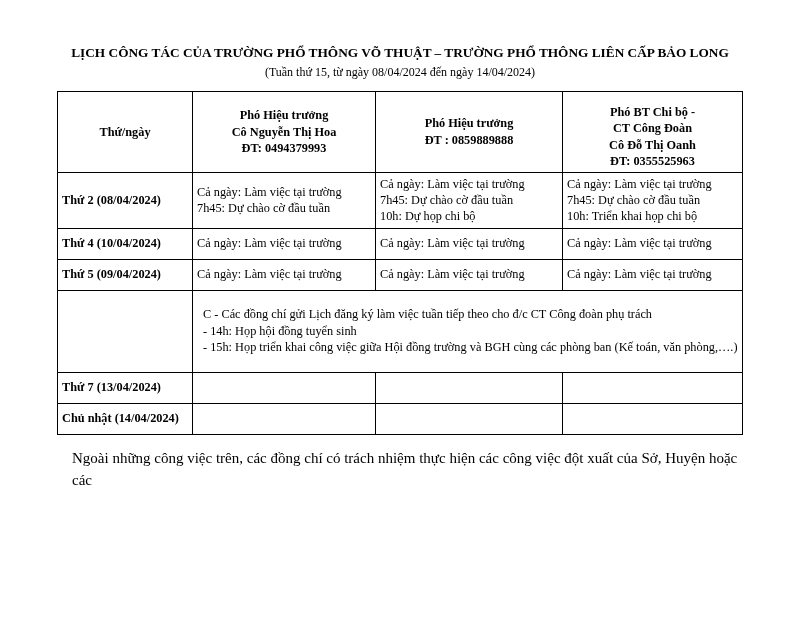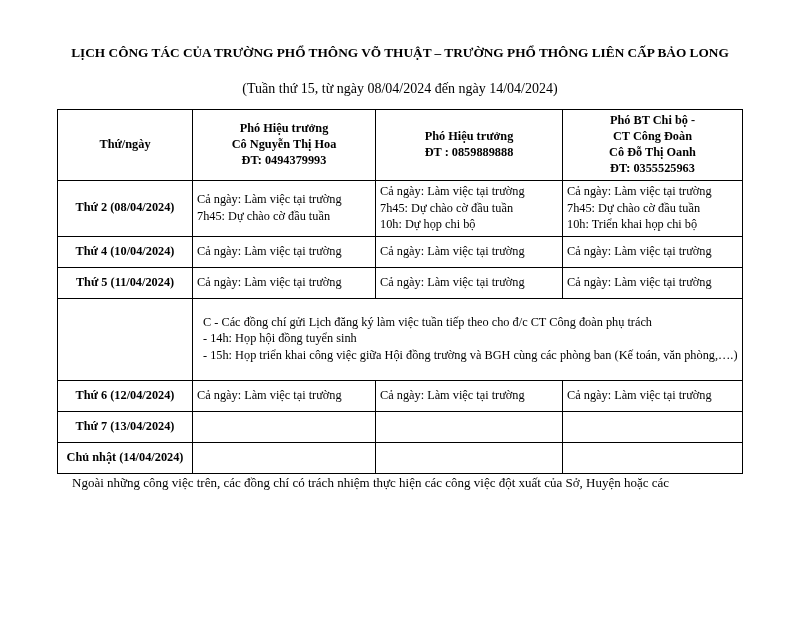--- a/index.html
+++ b/index.html
@@ -30,24 +30,24 @@
     text-align: center;
   }
   .doc-title {
     font-size: 13.3px;
     font-weight: bold;
     letter-spacing: 0.0px;
     line-height: 1.25;
     white-space: nowrap;
   }
   .doc-subtitle {
-    font-size: 14px;
+    font-size: 12px;
     font-weight: normal;
     line-height: 1.3;
-    margin-top: 18px;
+    margin-top: 3px;
   }
 
   
   .table-wrap {
     margin-top: 11px;
     padding-left: 57px;
     padding-right: 58px;
   }
   table.schedule {
     border-collapse: collapse;
@@ -66,21 +66,21 @@
   .col-p3    { width: 180px; }
 
   td.head {
     text-align: center;
     font-weight: bold;
     line-height: 1.32;
     padding-top: 5px;
     padding-bottom: 6px;
   }
   td.daycell {
-    text-align: center;
+    text-align: left;
     font-weight: bold;
     white-space: nowrap;
   }
   td.content {
     text-align: left;
     line-height: 1.33;
     font-weight: normal;
   }
   td.content .line { display: block; white-space: nowrap; }
   td.merged {
@@ -91,24 +91,24 @@
   td.merged .mline { display: block; margin-left: 6px; }
   td.empty { height: 26px; }
 
   .r-head td { height: 62px; }
   .r-1 td    { height: 50px; }
   .r-n td    { height: 25px; }
   .r-merged td { height: 76px; }
 
   
   .footnote {
-    margin-top: 0;
+    margin-top: 13px;
     padding-left: 72px;
     padding-right: 48px;
-    font-size: 13px;
+    font-size: 15px;
     line-height: 1.45;
     text-align: left;
   }
   .footnote .fline { display: block; }
   .footnote .fline.second { padding-left: 8px; }
 </style>
 </head>
 <body>
 
 <div class="page">
@@ -132,21 +132,21 @@
             <td class="head">
               <span style="display: block;">Phó Hiệu trưởng</span>
               <span style="display: block;">Cô Nguyễn Thị Hoa</span>
               <span style="display: block;">ĐT: 0494379993</span>
             </td>
             <td class="head">
               <span style="display: block;">Phó Hiệu trưởng</span>
               <span style="display: block;">ĐT : 0859889888</span>
             </td>
             <td class="head">
-              <span style="display: block;">Phó BT Chi bộ -</span>
+              <span style="display: block; margin-top: 10px;">Phó BT Chi bộ -</span>
               <span style="display: block;">CT Công Đoàn</span>
               <span style="display: block;">Cô Đỗ Thị Oanh</span>
               <span style="display: block;">ĐT: 0355525963</span>
             </td>
           </tr>
           <tr class="r-1">
             <td class="daycell">Thứ 2 (08/04/2024)</td>
             <td class="content">
               <span class="line">Cả ngày: Làm việc tại trường</span>
               <span class="line">7h45: Dự chào cờ đầu tuần</span>
@@ -168,52 +168,40 @@
               <span class="line">Cả ngày: Làm việc tại trường</span>
             </td>
             <td class="content">
               <span class="line">Cả ngày: Làm việc tại trường</span>
             </td>
             <td class="content">
               <span class="line">Cả ngày: Làm việc tại trường</span>
             </td>
           </tr>
           <tr class="r-n">
-            <td class="daycell">Thứ 5 (11/04/2024)</td>
+            <td class="daycell">Thứ 5 (09/04/2024)</td>
             <td class="content">
               <span class="line">Cả ngày: Làm việc tại trường</span>
             </td>
             <td class="content">
               <span class="line">Cả ngày: Làm việc tại trường</span>
             </td>
             <td class="content">
               <span class="line">Cả ngày: Làm việc tại trường</span>
             </td>
           </tr>
           <tr class="r-merged">
             <td class="daycell"></td>
             <td class="merged" colspan="3">
               <span class="mline">C - Các đồng chí  gửi Lịch đăng ký làm việc tuần tiếp theo cho đ/c CT Công đoàn phụ trách</span>
               <span class="mline">- 14h: Họp hội đồng tuyển sinh</span>
               <span class="mline">- 15h: Họp triển khai công việc giữa Hội đồng trường và BGH cùng các phòng ban (Kế toán, văn phòng,….)</span>
             </td>
           </tr>
           <tr class="r-n">
-            <td class="daycell">Thứ 6 (12/04/2024)</td>
-            <td class="content">
-              <span class="line">Cả ngày: Làm việc tại trường</span>
-            </td>
-            <td class="content">
-              <span class="line">Cả ngày: Làm việc tại trường</span>
-            </td>
-            <td class="content">
-              <span class="line">Cả ngày: Làm việc tại trường</span>
-            </td>
-          </tr>
-          <tr class="r-n">
             <td class="daycell">Thứ 7 (13/04/2024)</td>
             <td class="content empty"></td>
             <td class="content empty"></td>
             <td class="content empty"></td>
           </tr>
           <tr class="r-n">
             <td class="daycell">Chủ nhật (14/04/2024)</td>
             <td class="content empty"></td>
             <td class="content empty"></td>
             <td class="content empty"></td>

